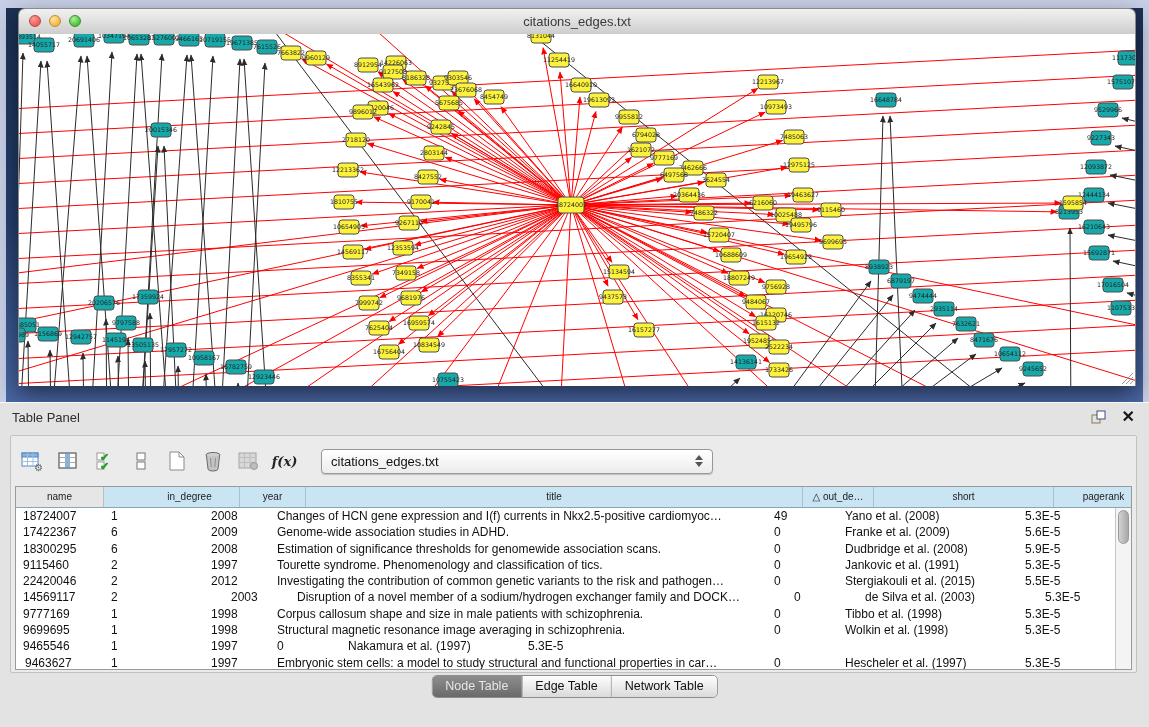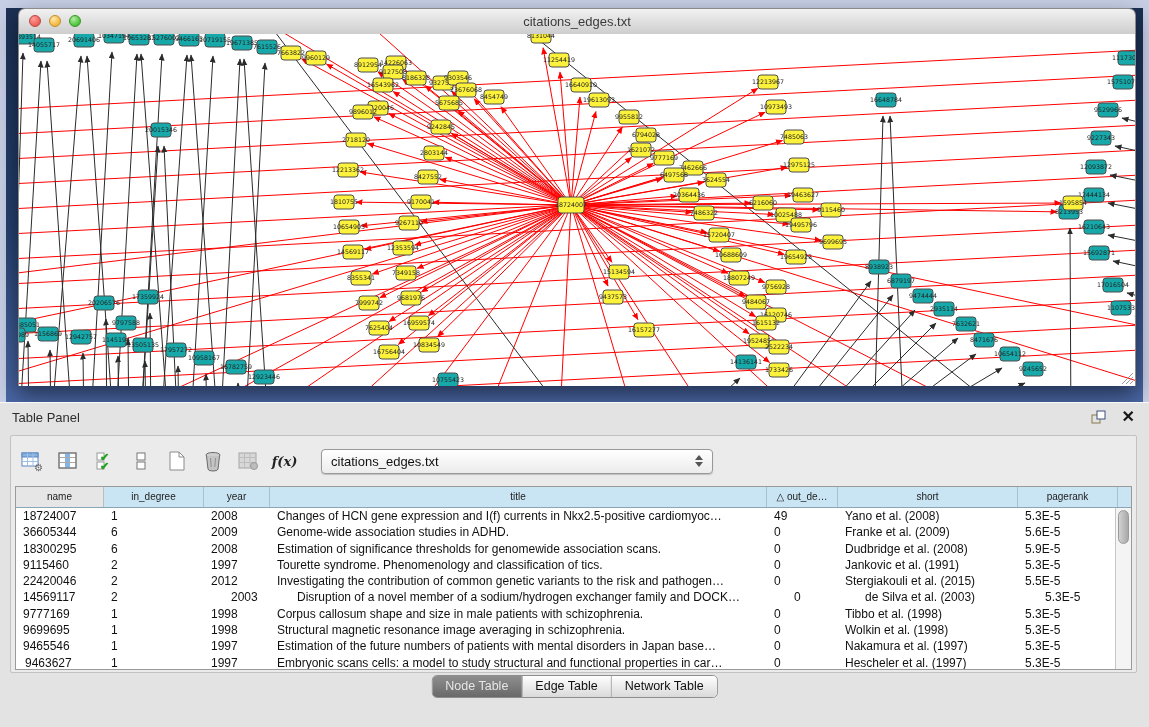--- a/index.html
+++ b/index.html
@@ -823,39 +823,39 @@
         <span class="combo-arrows">
           <span class="arr-up"></span>
             <span class="arr-dn"></span>
         </span>
       </div>
     </div>
 
     <div class="tablebox">
       <div id="thead">
           <div class="th th0" style="width: 88px;">name</div>
-          <div class="th" style="width: 100px;">in_degree</div>
+          <div class="th" style="width: 100px; margin-left: 36px;">in_degree</div>
           <div class="th" style="width: 66px;">year</div>
           <div class="th" style="width: 497px;">title</div>
           <div class="th" style="width: 71px;">△ out_de…</div>
           <div class="th" style="width: 180px;">short</div>
           <div class="th" style="width: 100px;">pagerank</div>
         </div>
       <div id="tbody">
           <div class="tr">
             <div class="td" style="width: 88px;">18724007</div>
             <div class="td" style="width: 100px;">1</div>
             <div class="td" style="width: 66px;">2008</div>
             <div class="td" style="width: 497px;">Changes of HCN gene expression and I(f) currents in Nkx2.5-positive cardiomyoc…</div>
             <div class="td" style="width: 71px;">49</div>
             <div class="td" style="width: 180px;">Yano et al. (2008)</div>
             <div class="td" style="width: 100px;">5.3E-5</div>
           </div>
           <div class="tr">
-            <div class="td" style="width: 88px;">36605344</div>
+            <div class="td" style="width: 88px;">17422367</div>
             <div class="td" style="width: 100px;">6</div>
             <div class="td" style="width: 66px;">2009</div>
             <div class="td" style="width: 497px;">Genome-wide association studies in ADHD.</div>
             <div class="td" style="width: 71px;">0</div>
             <div class="td" style="width: 180px;">Franke et al. (2009)</div>
             <div class="td" style="width: 100px;">5.6E-5</div>
           </div>
           <div class="tr">
             <div class="td" style="width: 88px;">18300295</div>
             <div class="td" style="width: 100px;">6</div>
@@ -907,30 +907,29 @@
             <div class="td" style="width: 66px;">1998</div>
             <div class="td" style="width: 497px;">Structural magnetic resonance image averaging in schizophrenia.</div>
             <div class="td" style="width: 71px;">0</div>
             <div class="td" style="width: 180px;">Wolkin et al. (1998)</div>
             <div class="td" style="width: 100px;">5.3E-5</div>
           </div>
           <div class="tr">
             <div class="td" style="width: 88px;">9465546</div>
             <div class="td" style="width: 100px;">1</div>
             <div class="td" style="width: 66px;">1997</div>
-            <div class="td" style="width: 497px;">Estimation of the future numbers of patients with mental disorders in Japan base…</div>
             <div class="td" style="width: 71px;">0</div>
             <div class="td" style="width: 180px;">Nakamura et al. (1997)</div>
             <div class="td" style="width: 100px;">5.3E-5</div>
           </div>
           <div class="tr">
             <div class="td" style="width: 88px; padding-left: 9px;">9463627</div>
             <div class="td" style="width: 100px;">1</div>
             <div class="td" style="width: 66px;">1997</div>
-            <div class="td" style="width: 497px;">Embryonic scans cells: a model to study structural and functional properties in car…</div>
+            <div class="td" style="width: 497px;">Embryonic stem cells: a model to study structural and functional properties in car…</div>
             <div class="td" style="width: 71px;">0</div>
             <div class="td" style="width: 180px;">Hescheler et al. (1997)</div>
             <div class="td" style="width: 100px;">5.3E-5</div>
           </div>
         </div>
       <div class="vscroll">
         <div class="vthumb"></div>
       </div>
     </div>
   </div>

